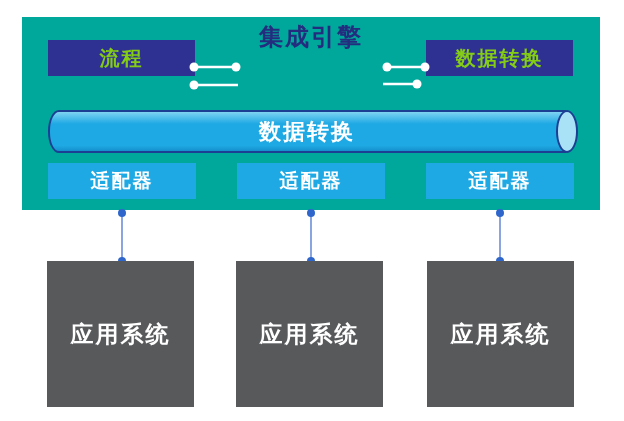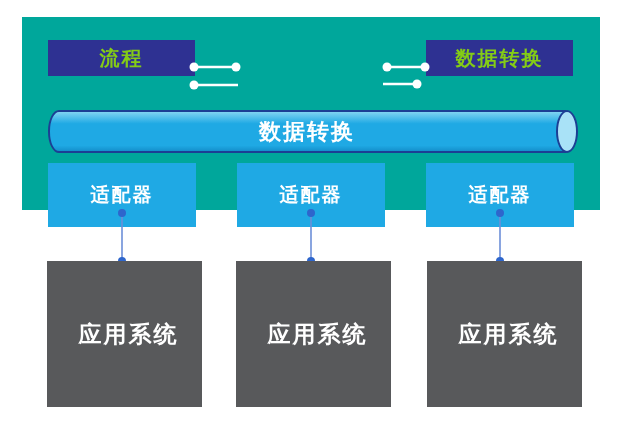--- a/index.html
+++ b/index.html
@@ -47,50 +47,51 @@
   }
   .cyl-cap{
     position:absolute;left:534px;top:93px;width:22px;height:43px;
     box-sizing:border-box;
     background:var(--cylinder-cap);
     border:2px solid var(--cylinder-border);
     border-radius:50%;
   }
   
   .adapter{
-    position:absolute;top:146px;width:148px;height:64px;
+    position:absolute;top:146px;width:148px;height:36px;
     background:var(--cyan);
     display:flex;align-items:center;justify-content:center;
     color:#ffffff;font-size:19px;font-weight:bold;letter-spacing:2px;
   }
   .adapter.a1{left:26px;}
   .adapter.a2{left:215px;}
   .adapter.a3{left:404px;}
   
   .blue-links{position:absolute;left:0;top:0;width:624px;height:421px;pointer-events:none;}
   .bline{stroke:var(--connector-blue-line);stroke-width:1.6px;}
   .bdot{fill:var(--connector-blue);}
   
   .app{
     position:absolute;top:261px;width:147px;height:146px;
     background:var(--app-gray);
     display:flex;align-items:center;justify-content:center;
-    color:#ffffff;font-size:23px;font-weight:bold;letter-spacing:2px;padding-left:8px;
+    color:#ffffff;font-size:23px;font-weight:bold;letter-spacing:2px;
   }
   .app.p1{left:47px;}
   .app.p2{left:236px;}
   .app.p3{left:427px;}
 </style>
 </head>
 <body>
 
 <div class="canvas">
 
   <div class="engine">
 
+    <div class="engine-title">集成引擎</div>
 
     <div class="module m1">
       <span>流程</span>
     </div>
     <div class="module m3">
       <span>数据转换</span>
     </div>
 
     <svg class="white-links" viewBox="0 0 578 193" xmlns="http://www.w3.org/2000/svg">
 

